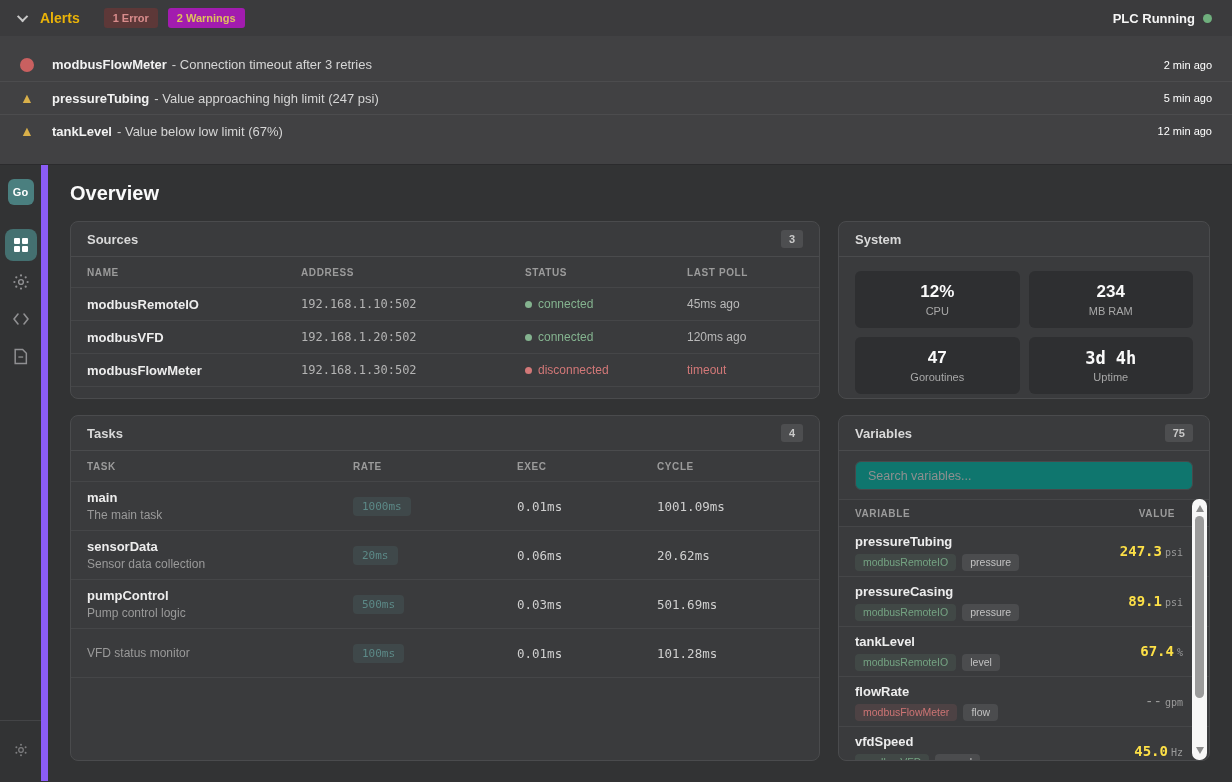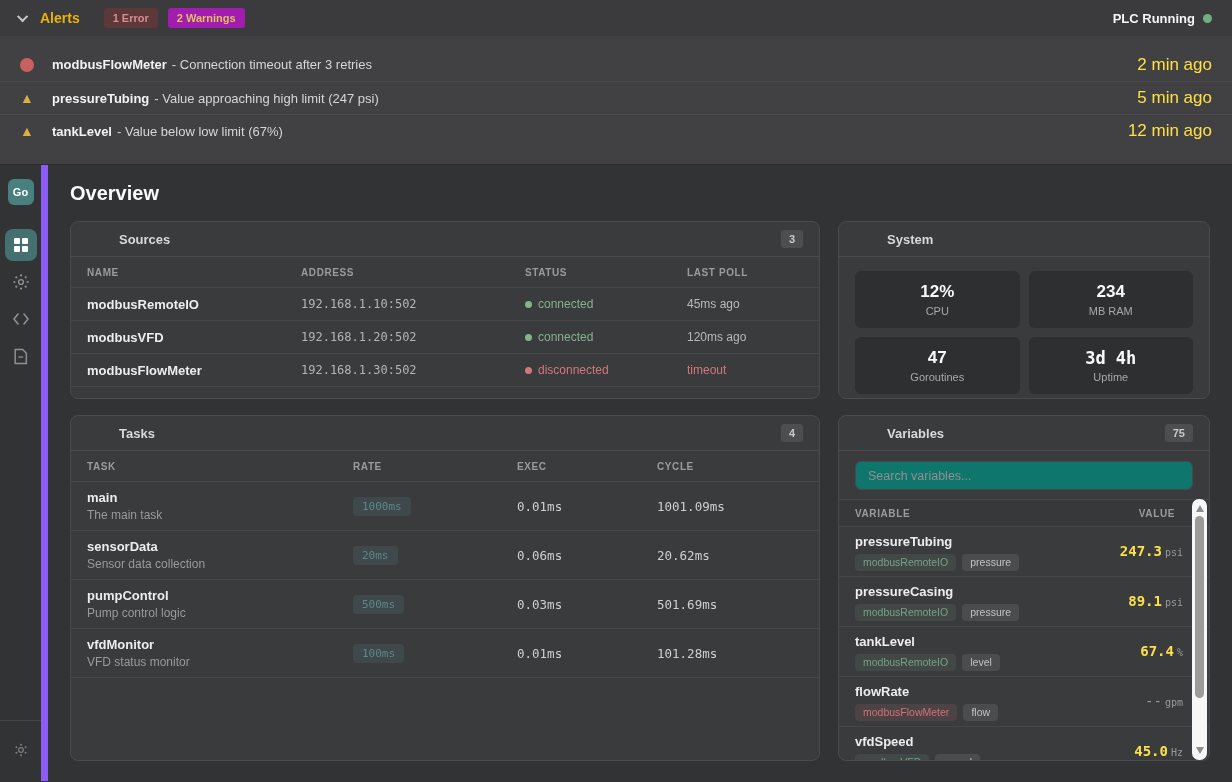--- a/index.html
+++ b/index.html
@@ -22,37 +22,37 @@
   .plc-status { margin-left:auto; display:flex; align-items:center; gap:8px; font-weight:bold; font-size:13px; color:#f5f5f5; }
   .dot-green { width:9px; height:9px; border-radius:50%; background:#6faf7d; }
   .alerts-list { padding:12px 0 17px; }
   .alert-row { height:33px; display:flex; align-items:center; padding:0 20px; border-top:1px solid #4c4c4e; }
   .alert-row:first-child { border-top:none; }
   .alert-icon { width:32px; display:flex; align-items:center; }
   .alert-icon.sev-error::before { content:''; width:14px; height:14px; border-radius:50%; background:#c96060; }
   .alert-icon.sev-warning::before { content:'▲'; color:#d9b04a; font-size:14px; line-height:14px; }
   .alert-name { font-weight:bold; font-size:13px; color:#f2f2f2; }
   .alert-msg { font-size:13px; color:#d6d6d6; margin-left:5px; }
-  .alert-time { margin-left:auto; font-size:17px; color:#fde047; }
+  .alert-time { margin-left:auto; font-size:11px; color:#ffffff; }
 
   
   .content { display:flex; height:616px; }
   .sidebar { width:48px; border-right:7px solid #8b5cf6; display:flex; flex-direction:column; align-items:center; padding-top:14px; }
   .logo { width:26px; height:26px; background:#4a7f7f; border-radius:6px; color:#fff; font-weight:bold; font-size:11px; display:flex; align-items:center; justify-content:center; margin-bottom:24px; cursor:pointer; }
   .nav-item { width:32px; height:32px; border-radius:8px; display:flex; align-items:center; justify-content:center; margin-bottom:5px; color:#909092; cursor:pointer; }
   .nav-item.active { background:#447070; color:#fff; }
   .sidebar-bottom { margin-top:auto; width:100%; border-top:1px solid #434446; display:flex; justify-content:center; padding:13px 0 15px; }
 
   .main { flex:1; padding:16px 22px 0; overflow:hidden; }
   .page-title { font-size:20px; line-height:24px; font-weight:bold; color:#fafafa; margin-bottom:16px; }
   .grid { display:grid; grid-template-columns:750px 372px; grid-template-rows:178px 346px; gap:16px 18px; }
 
   .panel { background:#3a3b3d; border:1px solid #4a4b4d; border-radius:8px; overflow:hidden; position:relative; }
   .panel-header { height:35px; display:flex; align-items:center; justify-content:space-between; padding:0 16px; border-bottom:1px solid #4a4b4d; }
-  .panel-title { font-size:13px; font-weight:bold; color:#d9d9d9;margin-left:32px; }
+  .panel-title { font-size:13px; font-weight:bold; color:#d9d9d9; }
   .count-badge { background:#4d4e50; color:#c9c9c9; font-size:11px; font-weight:bold; padding:3px 8px; border-radius:3px; }
 
   .th { font-size:10px; font-weight:bold; letter-spacing:0.6px; color:#9b9b9b; }
 
   
   .src-cols, .src-row { display:grid; grid-template-columns:214px 224px 162px 1fr; align-items:center; padding:0 16px; }
   .src-cols { height:31px; border-bottom:1px solid #454648; }
   .src-row { height:33px; border-bottom:1px solid #454648; }
   .src-name { font-weight:bold; font-size:13px; color:#ededed; }
   .src-addr { font-family:"DejaVu Sans Mono",monospace; font-size:12px; color:#b4b4b4; }
@@ -288,21 +288,20 @@
     <span>
       <div class="task-name">pumpControl</div>
       <div class="task-desc">Pump control logic</div>
     </span>
     <span><span class="rate-pill">500ms</span></span>
     <span class="task-ms">0.03ms</span>
     <span class="task-ms">501.69ms</span>
   </div>
             <div class="task-row">
     <span>
-      <div class="task-name">vfdMonitor</div>
       <div class="task-desc">VFD status monitor</div>
     </span>
     <span><span class="rate-pill">100ms</span></span>
     <span class="task-ms">0.01ms</span>
     <span class="task-ms">101.28ms</span>
   </div>
           </div>
       </div>
 
       <div class="panel">

